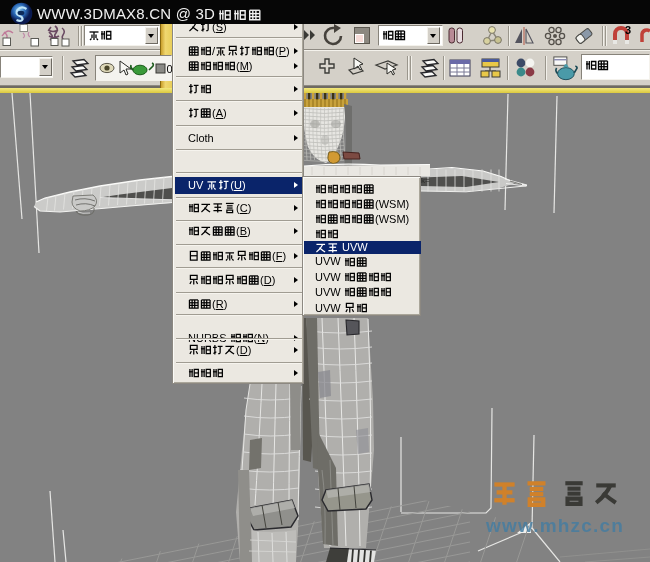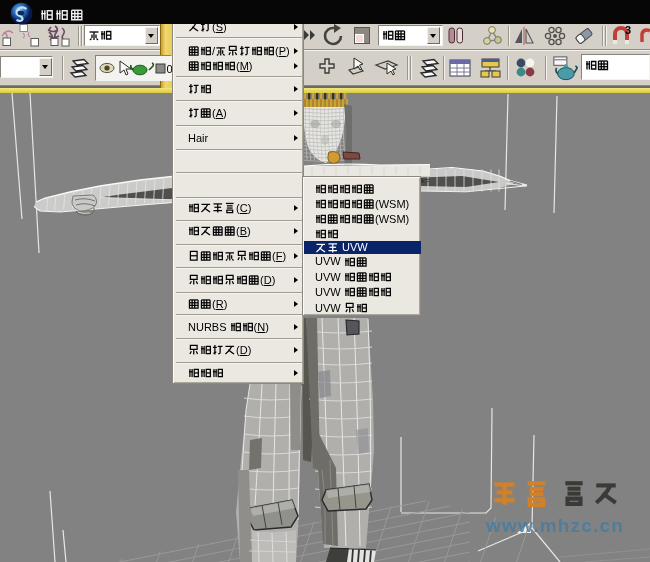--- a/index.html
+++ b/index.html
@@ -432,20 +432,21 @@
         <stop offset="0" stop-color="#8ecdf0"></stop>
         <stop offset="0.55" stop-color="#2a6ab8"></stop>
         <stop offset="1" stop-color="#0a1a50"></stop>
       </radialGradient>
     </defs>
     <circle cx="11.5" cy="11.5" r="10.8" fill="url(#lg)"></circle>
     <path d="M16.5 7 Q11 3.5 7.5 8 Q5 11.5 9 13.5 Q13 15 12.5 17.5 Q11 20 6.5 18" stroke="#bfe4f8" stroke-width="2.2" fill="none"></path>
     <ellipse cx="11" cy="11" rx="3.4" ry="2.2" fill="#0c2a5a"></ellipse>
   </svg>
 <div class="abs" style="left:37px;top:7px;z-index:11;display:flex;align-items:center;color:#f0f0f0;font-family:'Liberation Sans';font-size:15px;letter-spacing:0.2px;line-height:14px">
+    <span>WWW.3DMAX8.CN&nbsp;@&nbsp;3D</span>
     <svg style="margin-left:3px;margin-right:1.5px;margin-top:1px" width="13.5" height="13.5" viewBox="0 0 12 12" fill="none" stroke="#f0f0f0" stroke-width="1.25" stroke-linecap="butt">
       <path d="M2 2 V10.5"></path>
       <path d="M4.3 2 V10.5"></path>
       <path d="M1 5 H5"></path>
       <path d="M6.5 2.5 H10.8 V10 H6.5 Z"></path>
       <path d="M6.5 6.2 H10.8"></path>
     </svg>
     <svg style="margin-right:1.5px;margin-top:1px" width="13.5" height="13.5" viewBox="0 0 12 12" fill="none" stroke="#f0f0f0" stroke-width="1.25" stroke-linecap="butt">
       <path d="M2 2 V10.5"></path>
       <path d="M4.3 2 V10.5"></path>
@@ -601,249 +602,269 @@
         <path d="M1.5 5 H10.5"></path>
         <path d="M1.5 7.7 H10.5"></path>
         <path d="M4.3 2 V10.5"></path>
         <path d="M7 2 V10.5"></path>
       </svg>
       <span style="font-size:11px">(<u>A</u>)</span>
       <i class="arr" style="border-left-color:#000;right:5px;position:absolute"></i>
     </div>
     <div class="msep" style="top:106px"></div>
     <div class="mrow" style="top:110.5px;height:16px;font-size:11px">
-      <span style="font-size:11px;">Hair</span>
+      <span style="font-size:11px;">Cloth</span>
       <i class="arr" style="border-left-color:#000;right:5px;position:absolute"></i>
     </div>
     <div class="msep" style="top:130px"></div>
     <div class="msep" style="top:152.8px"></div>
-    <div class="msep" style="top:177.8px"></div>
-    <div class="mrow" style="top:181px;height:16px;font-size:11px">
-      <svg style="margin-right:0.5px;flex:none" width="11.5" height="11.5" viewBox="0 0 12 12" fill="none" stroke="#000" stroke-width="1.3" stroke-linecap="butt">
-        <path d="M2 2 V10.5"></path>
-        <path d="M4.3 2 V10.5"></path>
-        <path d="M1 5 H5"></path>
-        <path d="M6.5 2.5 H10.8 V10 H6.5 Z"></path>
-        <path d="M6.5 6.2 H10.8"></path>
-      </svg>
-      <svg style="margin-right:0.5px;flex:none" width="11.5" height="11.5" viewBox="0 0 12 12" fill="none" stroke="#000" stroke-width="1.3" stroke-linecap="butt">
-        <path d="M1.5 2.5 H10.5"></path>
-        <path d="M8 2.5 Q6 7 1.5 10.5"></path>
-        <path d="M4.5 6 Q7.5 8.5 10.5 10.5"></path>
-      </svg>
-      <svg style="margin-right:0.5px;flex:none" width="11.5" height="11.5" viewBox="0 0 12 12" fill="none" stroke="#000" stroke-width="1.3" stroke-linecap="butt">
-        <path d="M1.5 2 H10.5"></path>
-        <path d="M2.5 5.5 H9.5"></path>
-        <path d="M1.5 9 H10.5"></path>
-        <path d="M6 2 V11"></path>
-      </svg>
-      <svg style="margin-right:0.5px;flex:none" width="11.5" height="11.5" viewBox="0 0 12 12" fill="none" stroke="#000" stroke-width="1.3" stroke-linecap="butt">
-        <path d="M2 1.5 H10"></path>
-        <path d="M3 4 H9"></path>
-        <path d="M3 6.3 H9"></path>
-        <path d="M3 8.6 H9 V11 H3 Z"></path>
-      </svg>
-      <span style="font-size:11px">(<u>C</u>)</span>
-      <i class="arr" style="border-left-color:#000;right:5px;position:absolute"></i>
-    </div>
-    <div class="msep" style="top:201px"></div>
-    <div class="mrow" style="top:204px;height:16px;font-size:11px">
-      <svg style="margin-right:0.5px;flex:none" width="11.5" height="11.5" viewBox="0 0 12 12" fill="none" stroke="#000" stroke-width="1.3" stroke-linecap="butt">
-        <path d="M2 2 V10.5"></path>
-        <path d="M4.3 2 V10.5"></path>
-        <path d="M1 5 H5"></path>
-        <path d="M6.5 2.5 H10.8 V10 H6.5 Z"></path>
-        <path d="M6.5 6.2 H10.8"></path>
-      </svg>
-      <svg style="margin-right:0.5px;flex:none" width="11.5" height="11.5" viewBox="0 0 12 12" fill="none" stroke="#000" stroke-width="1.3" stroke-linecap="butt">
-        <path d="M1.5 2.5 H10.5"></path>
-        <path d="M8 2.5 Q6 7 1.5 10.5"></path>
-        <path d="M4.5 6 Q7.5 8.5 10.5 10.5"></path>
-      </svg>
-      <svg style="margin-right:0.5px;flex:none" width="11.5" height="11.5" viewBox="0 0 12 12" fill="none" stroke="#000" stroke-width="1.3" stroke-linecap="butt">
-        <path d="M1.5 2 H10.5"></path>
-        <path d="M1.5 2 V10.5 H10.5 V2"></path>
-        <path d="M1.5 5 H10.5"></path>
-        <path d="M1.5 7.7 H10.5"></path>
-        <path d="M4.3 2 V10.5"></path>
-        <path d="M7 2 V10.5"></path>
-      </svg>
-      <svg style="margin-right:0.5px;flex:none" width="11.5" height="11.5" viewBox="0 0 12 12" fill="none" stroke="#000" stroke-width="1.3" stroke-linecap="butt">
-        <path d="M1.5 2 H10.5"></path>
-        <path d="M1.5 2 V10.5 H10.5 V2"></path>
-        <path d="M1.5 5 H10.5"></path>
-        <path d="M1.5 7.7 H10.5"></path>
-        <path d="M4.3 2 V10.5"></path>
-        <path d="M7 2 V10.5"></path>
-      </svg>
-      <span style="font-size:11px">(<u>B</u>)</span>
-      <i class="arr" style="border-left-color:#000;right:5px;position:absolute"></i>
-    </div>
-    <div class="msep" style="top:224.5px"></div>
-    <div class="mrow" style="top:228.5px;height:16px;font-size:11px">
-      <svg style="margin-right:0.5px;flex:none" width="11.5" height="11.5" viewBox="0 0 12 12" fill="none" stroke="#000" stroke-width="1.3" stroke-linecap="butt">
-        <path d="M2.5 1.5 H9.5 V10.5 H2.5 Z"></path>
-        <path d="M2.5 6 H9.5"></path>
-      </svg>
-      <svg style="margin-right:0.5px;flex:none" width="11.5" height="11.5" viewBox="0 0 12 12" fill="none" stroke="#000" stroke-width="1.3" stroke-linecap="butt">
-        <path d="M1.5 2 H10.5"></path>
-        <path d="M1.5 2 V10.5 H10.5 V2"></path>
-        <path d="M1.5 5 H10.5"></path>
-        <path d="M1.5 7.7 H10.5"></path>
-        <path d="M4.3 2 V10.5"></path>
-        <path d="M7 2 V10.5"></path>
-      </svg>
-      <svg style="margin-right:0.5px;flex:none" width="11.5" height="11.5" viewBox="0 0 12 12" fill="none" stroke="#000" stroke-width="1.3" stroke-linecap="butt">
-        <path d="M2 2 V10.5"></path>
-        <path d="M4.3 2 V10.5"></path>
-        <path d="M1 5 H5"></path>
-        <path d="M6.5 2.5 H10.8 V10 H6.5 Z"></path>
-        <path d="M6.5 6.2 H10.8"></path>
-      </svg>
-      <svg style="margin-right:0.5px;flex:none" width="11.5" height="11.5" viewBox="0 0 12 12" fill="none" stroke="#000" stroke-width="1.3" stroke-linecap="butt">
+    <div class="mrow" style="top:157.5px;height:17px;background:#0a246a;color:#fff;font-size:11px">
+      <span style="font-size:11px;">UV&nbsp;</span>
+      <svg style="margin-right:0.5px;flex:none" width="11.5" height="11.5" viewBox="0 0 12 12" fill="none" stroke="#fff" stroke-width="1.3" stroke-linecap="butt">
         <path d="M1.5 3 H10.5"></path>
         <path d="M4 5.5 V9"></path>
         <path d="M8 5.5 V9"></path>
         <path d="M6 3 V11"></path>
         <path d="M3.5 9.5 L2 11"></path>
         <path d="M8.5 9.5 L10 11"></path>
       </svg>
-      <svg style="margin-right:0.5px;flex:none" width="11.5" height="11.5" viewBox="0 0 12 12" fill="none" stroke="#000" stroke-width="1.3" stroke-linecap="butt">
-        <path d="M2.5 1.5 H9.5 V5.5 H2.5 Z"></path>
-        <path d="M6 5.5 V11"></path>
-        <path d="M3.5 7.5 L2 10.5"></path>
-        <path d="M8.5 7.5 L10 10.5"></path>
-      </svg>
-      <svg style="margin-right:0.5px;flex:none" width="11.5" height="11.5" viewBox="0 0 12 12" fill="none" stroke="#000" stroke-width="1.3" stroke-linecap="butt">
-        <path d="M2 2 V10.5"></path>
-        <path d="M4.3 2 V10.5"></path>
-        <path d="M1 5 H5"></path>
-        <path d="M6.5 2.5 H10.8 V10 H6.5 Z"></path>
-        <path d="M6.5 6.2 H10.8"></path>
-      </svg>
-      <svg style="margin-right:0.5px;flex:none" width="11.5" height="11.5" viewBox="0 0 12 12" fill="none" stroke="#000" stroke-width="1.3" stroke-linecap="butt">
-        <path d="M1.5 2 H10.5"></path>
-        <path d="M1.5 2 V10.5 H10.5 V2"></path>
-        <path d="M1.5 5 H10.5"></path>
-        <path d="M1.5 7.7 H10.5"></path>
-        <path d="M4.3 2 V10.5"></path>
-        <path d="M7 2 V10.5"></path>
-      </svg>
-      <span style="font-size:11px">(<u>F</u>)</span>
-      <i class="arr" style="border-left-color:#000;right:5px;position:absolute"></i>
-    </div>
-    <div class="msep" style="top:247.5px"></div>
-    <div class="mrow" style="top:252.5px;height:16px;font-size:11px">
-      <svg style="margin-right:0.5px;flex:none" width="11.5" height="11.5" viewBox="0 0 12 12" fill="none" stroke="#000" stroke-width="1.3" stroke-linecap="butt">
-        <path d="M2.5 1.5 H9.5 V5.5 H2.5 Z"></path>
-        <path d="M6 5.5 V11"></path>
-        <path d="M3.5 7.5 L2 10.5"></path>
-        <path d="M8.5 7.5 L10 10.5"></path>
-      </svg>
-      <svg style="margin-right:0.5px;flex:none" width="11.5" height="11.5" viewBox="0 0 12 12" fill="none" stroke="#000" stroke-width="1.3" stroke-linecap="butt">
-        <path d="M2 2 V10.5"></path>
-        <path d="M4.3 2 V10.5"></path>
-        <path d="M1 5 H5"></path>
-        <path d="M6.5 2.5 H10.8 V10 H6.5 Z"></path>
-        <path d="M6.5 6.2 H10.8"></path>
-      </svg>
-      <svg style="margin-right:0.5px;flex:none" width="11.5" height="11.5" viewBox="0 0 12 12" fill="none" stroke="#000" stroke-width="1.3" stroke-linecap="butt">
-        <path d="M2 2 V10.5"></path>
-        <path d="M4.3 2 V10.5"></path>
-        <path d="M1 5 H5"></path>
-        <path d="M6.5 2.5 H10.8 V10 H6.5 Z"></path>
-        <path d="M6.5 6.2 H10.8"></path>
-      </svg>
-      <svg style="margin-right:0.5px;flex:none" width="11.5" height="11.5" viewBox="0 0 12 12" fill="none" stroke="#000" stroke-width="1.3" stroke-linecap="butt">
-        <path d="M2.5 1.5 H9.5 V5.5 H2.5 Z"></path>
-        <path d="M6 5.5 V11"></path>
-        <path d="M3.5 7.5 L2 10.5"></path>
-        <path d="M8.5 7.5 L10 10.5"></path>
-      </svg>
-      <svg style="margin-right:0.5px;flex:none" width="11.5" height="11.5" viewBox="0 0 12 12" fill="none" stroke="#000" stroke-width="1.3" stroke-linecap="butt">
-        <path d="M2 2 V10.5"></path>
-        <path d="M4.3 2 V10.5"></path>
-        <path d="M1 5 H5"></path>
-        <path d="M6.5 2.5 H10.8 V10 H6.5 Z"></path>
-        <path d="M6.5 6.2 H10.8"></path>
-      </svg>
-      <svg style="margin-right:0.5px;flex:none" width="11.5" height="11.5" viewBox="0 0 12 12" fill="none" stroke="#000" stroke-width="1.3" stroke-linecap="butt">
-        <path d="M1.5 2 H10.5"></path>
-        <path d="M1.5 2 V10.5 H10.5 V2"></path>
-        <path d="M1.5 5 H10.5"></path>
-        <path d="M1.5 7.7 H10.5"></path>
-        <path d="M4.3 2 V10.5"></path>
-        <path d="M7 2 V10.5"></path>
-      </svg>
-      <span style="font-size:11px">(<u>D</u>)</span>
-      <i class="arr" style="border-left-color:#000;right:5px;position:absolute"></i>
-    </div>
-    <div class="msep" style="top:273px"></div>
-    <div class="mrow" style="top:276.5px;height:16px;font-size:11px">
-      <svg style="margin-right:0.5px;flex:none" width="11.5" height="11.5" viewBox="0 0 12 12" fill="none" stroke="#000" stroke-width="1.3" stroke-linecap="butt">
-        <path d="M1.5 2 H10.5"></path>
-        <path d="M1.5 2 V10.5 H10.5 V2"></path>
-        <path d="M1.5 5 H10.5"></path>
-        <path d="M1.5 7.7 H10.5"></path>
-        <path d="M4.3 2 V10.5"></path>
-        <path d="M7 2 V10.5"></path>
-      </svg>
-      <svg style="margin-right:0.5px;flex:none" width="11.5" height="11.5" viewBox="0 0 12 12" fill="none" stroke="#000" stroke-width="1.3" stroke-linecap="butt">
-        <path d="M1.5 2 H10.5"></path>
-        <path d="M1.5 2 V10.5 H10.5 V2"></path>
-        <path d="M1.5 5 H10.5"></path>
-        <path d="M1.5 7.7 H10.5"></path>
-        <path d="M4.3 2 V10.5"></path>
-        <path d="M7 2 V10.5"></path>
-      </svg>
-      <span style="font-size:11px">(<u>R</u>)</span>
-      <i class="arr" style="border-left-color:#000;right:5px;position:absolute"></i>
-    </div>
-    <div class="msep" style="top:295px"></div>
-    <div class="mrow" style="top:300px;height:16px;font-size:11px">
-      <span style="font-size:11px;">NURBS&nbsp;</span>
-      <svg style="margin-right:0.5px;flex:none" width="11.5" height="11.5" viewBox="0 0 12 12" fill="none" stroke="#000" stroke-width="1.3" stroke-linecap="butt">
-        <path d="M2 2 V10.5"></path>
-        <path d="M4.3 2 V10.5"></path>
-        <path d="M1 5 H5"></path>
-        <path d="M6.5 2.5 H10.8 V10 H6.5 Z"></path>
-        <path d="M6.5 6.2 H10.8"></path>
-      </svg>
-      <svg style="margin-right:0.5px;flex:none" width="11.5" height="11.5" viewBox="0 0 12 12" fill="none" stroke="#000" stroke-width="1.3" stroke-linecap="butt">
-        <path d="M2 2 V10.5"></path>
-        <path d="M4.3 2 V10.5"></path>
-        <path d="M1 5 H5"></path>
-        <path d="M6.5 2.5 H10.8 V10 H6.5 Z"></path>
-        <path d="M6.5 6.2 H10.8"></path>
-      </svg>
-      <span style="font-size:11px">(<u>N</u>)</span>
-      <i class="arr" style="border-left-color:#000;right:5px;position:absolute"></i>
-    </div>
-    <div class="msep" style="top:319.3px"></div>
-    <div class="mrow" style="top:323px;height:16px;font-size:11px">
-      <svg style="margin-right:0.5px;flex:none" width="11.5" height="11.5" viewBox="0 0 12 12" fill="none" stroke="#000" stroke-width="1.3" stroke-linecap="butt">
-        <path d="M2.5 1.5 H9.5 V5.5 H2.5 Z"></path>
-        <path d="M6 5.5 V11"></path>
-        <path d="M3.5 7.5 L2 10.5"></path>
-        <path d="M8.5 7.5 L10 10.5"></path>
-      </svg>
-      <svg style="margin-right:0.5px;flex:none" width="11.5" height="11.5" viewBox="0 0 12 12" fill="none" stroke="#000" stroke-width="1.3" stroke-linecap="butt">
-        <path d="M2 2 V10.5"></path>
-        <path d="M4.3 2 V10.5"></path>
-        <path d="M1 5 H5"></path>
-        <path d="M6.5 2.5 H10.8 V10 H6.5 Z"></path>
-        <path d="M6.5 6.2 H10.8"></path>
-      </svg>
-      <svg style="margin-right:0.5px;flex:none" width="11.5" height="11.5" viewBox="0 0 12 12" fill="none" stroke="#000" stroke-width="1.3" stroke-linecap="butt">
+      <svg style="margin-right:0.5px;flex:none" width="11.5" height="11.5" viewBox="0 0 12 12" fill="none" stroke="#fff" stroke-width="1.3" stroke-linecap="butt">
         <path d="M1 3.5 H5"></path>
         <path d="M3 1 V11"></path>
         <path d="M1.5 10 L4.5 8"></path>
         <path d="M6 2.5 H11"></path>
         <path d="M8.5 2.5 V8.5 Q8.5 10.5 6.5 10"></path>
       </svg>
+      <span style="font-size:11px">(<u>U</u>)</span>
+      <i class="arr" style="border-left-color:#fff;right:5px;position:absolute"></i>
+    </div>
+    <div class="msep" style="top:177.8px"></div>
+    <div class="mrow" style="top:181px;height:16px;font-size:11px">
+      <svg style="margin-right:0.5px;flex:none" width="11.5" height="11.5" viewBox="0 0 12 12" fill="none" stroke="#000" stroke-width="1.3" stroke-linecap="butt">
+        <path d="M2 2 V10.5"></path>
+        <path d="M4.3 2 V10.5"></path>
+        <path d="M1 5 H5"></path>
+        <path d="M6.5 2.5 H10.8 V10 H6.5 Z"></path>
+        <path d="M6.5 6.2 H10.8"></path>
+      </svg>
+      <svg style="margin-right:0.5px;flex:none" width="11.5" height="11.5" viewBox="0 0 12 12" fill="none" stroke="#000" stroke-width="1.3" stroke-linecap="butt">
+        <path d="M1.5 2.5 H10.5"></path>
+        <path d="M8 2.5 Q6 7 1.5 10.5"></path>
+        <path d="M4.5 6 Q7.5 8.5 10.5 10.5"></path>
+      </svg>
+      <svg style="margin-right:0.5px;flex:none" width="11.5" height="11.5" viewBox="0 0 12 12" fill="none" stroke="#000" stroke-width="1.3" stroke-linecap="butt">
+        <path d="M1.5 2 H10.5"></path>
+        <path d="M2.5 5.5 H9.5"></path>
+        <path d="M1.5 9 H10.5"></path>
+        <path d="M6 2 V11"></path>
+      </svg>
+      <svg style="margin-right:0.5px;flex:none" width="11.5" height="11.5" viewBox="0 0 12 12" fill="none" stroke="#000" stroke-width="1.3" stroke-linecap="butt">
+        <path d="M2 1.5 H10"></path>
+        <path d="M3 4 H9"></path>
+        <path d="M3 6.3 H9"></path>
+        <path d="M3 8.6 H9 V11 H3 Z"></path>
+      </svg>
+      <span style="font-size:11px">(<u>C</u>)</span>
+      <i class="arr" style="border-left-color:#000;right:5px;position:absolute"></i>
+    </div>
+    <div class="msep" style="top:201px"></div>
+    <div class="mrow" style="top:204px;height:16px;font-size:11px">
+      <svg style="margin-right:0.5px;flex:none" width="11.5" height="11.5" viewBox="0 0 12 12" fill="none" stroke="#000" stroke-width="1.3" stroke-linecap="butt">
+        <path d="M2 2 V10.5"></path>
+        <path d="M4.3 2 V10.5"></path>
+        <path d="M1 5 H5"></path>
+        <path d="M6.5 2.5 H10.8 V10 H6.5 Z"></path>
+        <path d="M6.5 6.2 H10.8"></path>
+      </svg>
+      <svg style="margin-right:0.5px;flex:none" width="11.5" height="11.5" viewBox="0 0 12 12" fill="none" stroke="#000" stroke-width="1.3" stroke-linecap="butt">
+        <path d="M1.5 2.5 H10.5"></path>
+        <path d="M8 2.5 Q6 7 1.5 10.5"></path>
+        <path d="M4.5 6 Q7.5 8.5 10.5 10.5"></path>
+      </svg>
+      <svg style="margin-right:0.5px;flex:none" width="11.5" height="11.5" viewBox="0 0 12 12" fill="none" stroke="#000" stroke-width="1.3" stroke-linecap="butt">
+        <path d="M1.5 2 H10.5"></path>
+        <path d="M1.5 2 V10.5 H10.5 V2"></path>
+        <path d="M1.5 5 H10.5"></path>
+        <path d="M1.5 7.7 H10.5"></path>
+        <path d="M4.3 2 V10.5"></path>
+        <path d="M7 2 V10.5"></path>
+      </svg>
+      <svg style="margin-right:0.5px;flex:none" width="11.5" height="11.5" viewBox="0 0 12 12" fill="none" stroke="#000" stroke-width="1.3" stroke-linecap="butt">
+        <path d="M1.5 2 H10.5"></path>
+        <path d="M1.5 2 V10.5 H10.5 V2"></path>
+        <path d="M1.5 5 H10.5"></path>
+        <path d="M1.5 7.7 H10.5"></path>
+        <path d="M4.3 2 V10.5"></path>
+        <path d="M7 2 V10.5"></path>
+      </svg>
+      <span style="font-size:11px">(<u>B</u>)</span>
+      <i class="arr" style="border-left-color:#000;right:5px;position:absolute"></i>
+    </div>
+    <div class="msep" style="top:224.5px"></div>
+    <div class="mrow" style="top:228.5px;height:16px;font-size:11px">
+      <svg style="margin-right:0.5px;flex:none" width="11.5" height="11.5" viewBox="0 0 12 12" fill="none" stroke="#000" stroke-width="1.3" stroke-linecap="butt">
+        <path d="M2.5 1.5 H9.5 V10.5 H2.5 Z"></path>
+        <path d="M2.5 6 H9.5"></path>
+      </svg>
+      <svg style="margin-right:0.5px;flex:none" width="11.5" height="11.5" viewBox="0 0 12 12" fill="none" stroke="#000" stroke-width="1.3" stroke-linecap="butt">
+        <path d="M1.5 2 H10.5"></path>
+        <path d="M1.5 2 V10.5 H10.5 V2"></path>
+        <path d="M1.5 5 H10.5"></path>
+        <path d="M1.5 7.7 H10.5"></path>
+        <path d="M4.3 2 V10.5"></path>
+        <path d="M7 2 V10.5"></path>
+      </svg>
+      <svg style="margin-right:0.5px;flex:none" width="11.5" height="11.5" viewBox="0 0 12 12" fill="none" stroke="#000" stroke-width="1.3" stroke-linecap="butt">
+        <path d="M2 2 V10.5"></path>
+        <path d="M4.3 2 V10.5"></path>
+        <path d="M1 5 H5"></path>
+        <path d="M6.5 2.5 H10.8 V10 H6.5 Z"></path>
+        <path d="M6.5 6.2 H10.8"></path>
+      </svg>
+      <svg style="margin-right:0.5px;flex:none" width="11.5" height="11.5" viewBox="0 0 12 12" fill="none" stroke="#000" stroke-width="1.3" stroke-linecap="butt">
+        <path d="M1.5 3 H10.5"></path>
+        <path d="M4 5.5 V9"></path>
+        <path d="M8 5.5 V9"></path>
+        <path d="M6 3 V11"></path>
+        <path d="M3.5 9.5 L2 11"></path>
+        <path d="M8.5 9.5 L10 11"></path>
+      </svg>
+      <svg style="margin-right:0.5px;flex:none" width="11.5" height="11.5" viewBox="0 0 12 12" fill="none" stroke="#000" stroke-width="1.3" stroke-linecap="butt">
+        <path d="M2.5 1.5 H9.5 V5.5 H2.5 Z"></path>
+        <path d="M6 5.5 V11"></path>
+        <path d="M3.5 7.5 L2 10.5"></path>
+        <path d="M8.5 7.5 L10 10.5"></path>
+      </svg>
+      <svg style="margin-right:0.5px;flex:none" width="11.5" height="11.5" viewBox="0 0 12 12" fill="none" stroke="#000" stroke-width="1.3" stroke-linecap="butt">
+        <path d="M2 2 V10.5"></path>
+        <path d="M4.3 2 V10.5"></path>
+        <path d="M1 5 H5"></path>
+        <path d="M6.5 2.5 H10.8 V10 H6.5 Z"></path>
+        <path d="M6.5 6.2 H10.8"></path>
+      </svg>
+      <svg style="margin-right:0.5px;flex:none" width="11.5" height="11.5" viewBox="0 0 12 12" fill="none" stroke="#000" stroke-width="1.3" stroke-linecap="butt">
+        <path d="M1.5 2 H10.5"></path>
+        <path d="M1.5 2 V10.5 H10.5 V2"></path>
+        <path d="M1.5 5 H10.5"></path>
+        <path d="M1.5 7.7 H10.5"></path>
+        <path d="M4.3 2 V10.5"></path>
+        <path d="M7 2 V10.5"></path>
+      </svg>
+      <span style="font-size:11px">(<u>F</u>)</span>
+      <i class="arr" style="border-left-color:#000;right:5px;position:absolute"></i>
+    </div>
+    <div class="msep" style="top:247.5px"></div>
+    <div class="mrow" style="top:252.5px;height:16px;font-size:11px">
+      <svg style="margin-right:0.5px;flex:none" width="11.5" height="11.5" viewBox="0 0 12 12" fill="none" stroke="#000" stroke-width="1.3" stroke-linecap="butt">
+        <path d="M2.5 1.5 H9.5 V5.5 H2.5 Z"></path>
+        <path d="M6 5.5 V11"></path>
+        <path d="M3.5 7.5 L2 10.5"></path>
+        <path d="M8.5 7.5 L10 10.5"></path>
+      </svg>
+      <svg style="margin-right:0.5px;flex:none" width="11.5" height="11.5" viewBox="0 0 12 12" fill="none" stroke="#000" stroke-width="1.3" stroke-linecap="butt">
+        <path d="M2 2 V10.5"></path>
+        <path d="M4.3 2 V10.5"></path>
+        <path d="M1 5 H5"></path>
+        <path d="M6.5 2.5 H10.8 V10 H6.5 Z"></path>
+        <path d="M6.5 6.2 H10.8"></path>
+      </svg>
+      <svg style="margin-right:0.5px;flex:none" width="11.5" height="11.5" viewBox="0 0 12 12" fill="none" stroke="#000" stroke-width="1.3" stroke-linecap="butt">
+        <path d="M2 2 V10.5"></path>
+        <path d="M4.3 2 V10.5"></path>
+        <path d="M1 5 H5"></path>
+        <path d="M6.5 2.5 H10.8 V10 H6.5 Z"></path>
+        <path d="M6.5 6.2 H10.8"></path>
+      </svg>
+      <svg style="margin-right:0.5px;flex:none" width="11.5" height="11.5" viewBox="0 0 12 12" fill="none" stroke="#000" stroke-width="1.3" stroke-linecap="butt">
+        <path d="M2.5 1.5 H9.5 V5.5 H2.5 Z"></path>
+        <path d="M6 5.5 V11"></path>
+        <path d="M3.5 7.5 L2 10.5"></path>
+        <path d="M8.5 7.5 L10 10.5"></path>
+      </svg>
+      <svg style="margin-right:0.5px;flex:none" width="11.5" height="11.5" viewBox="0 0 12 12" fill="none" stroke="#000" stroke-width="1.3" stroke-linecap="butt">
+        <path d="M2 2 V10.5"></path>
+        <path d="M4.3 2 V10.5"></path>
+        <path d="M1 5 H5"></path>
+        <path d="M6.5 2.5 H10.8 V10 H6.5 Z"></path>
+        <path d="M6.5 6.2 H10.8"></path>
+      </svg>
+      <svg style="margin-right:0.5px;flex:none" width="11.5" height="11.5" viewBox="0 0 12 12" fill="none" stroke="#000" stroke-width="1.3" stroke-linecap="butt">
+        <path d="M1.5 2 H10.5"></path>
+        <path d="M1.5 2 V10.5 H10.5 V2"></path>
+        <path d="M1.5 5 H10.5"></path>
+        <path d="M1.5 7.7 H10.5"></path>
+        <path d="M4.3 2 V10.5"></path>
+        <path d="M7 2 V10.5"></path>
+      </svg>
+      <span style="font-size:11px">(<u>D</u>)</span>
+      <i class="arr" style="border-left-color:#000;right:5px;position:absolute"></i>
+    </div>
+    <div class="msep" style="top:273px"></div>
+    <div class="mrow" style="top:276.5px;height:16px;font-size:11px">
+      <svg style="margin-right:0.5px;flex:none" width="11.5" height="11.5" viewBox="0 0 12 12" fill="none" stroke="#000" stroke-width="1.3" stroke-linecap="butt">
+        <path d="M1.5 2 H10.5"></path>
+        <path d="M1.5 2 V10.5 H10.5 V2"></path>
+        <path d="M1.5 5 H10.5"></path>
+        <path d="M1.5 7.7 H10.5"></path>
+        <path d="M4.3 2 V10.5"></path>
+        <path d="M7 2 V10.5"></path>
+      </svg>
+      <svg style="margin-right:0.5px;flex:none" width="11.5" height="11.5" viewBox="0 0 12 12" fill="none" stroke="#000" stroke-width="1.3" stroke-linecap="butt">
+        <path d="M1.5 2 H10.5"></path>
+        <path d="M1.5 2 V10.5 H10.5 V2"></path>
+        <path d="M1.5 5 H10.5"></path>
+        <path d="M1.5 7.7 H10.5"></path>
+        <path d="M4.3 2 V10.5"></path>
+        <path d="M7 2 V10.5"></path>
+      </svg>
+      <span style="font-size:11px">(<u>R</u>)</span>
+      <i class="arr" style="border-left-color:#000;right:5px;position:absolute"></i>
+    </div>
+    <div class="msep" style="top:295px"></div>
+    <div class="mrow" style="top:311px;height:16px;font-size:11px">
+      <span style="font-size:11px;">NURBS&nbsp;</span>
+      <svg style="margin-right:0.5px;flex:none" width="11.5" height="11.5" viewBox="0 0 12 12" fill="none" stroke="#000" stroke-width="1.3" stroke-linecap="butt">
+        <path d="M2 2 V10.5"></path>
+        <path d="M4.3 2 V10.5"></path>
+        <path d="M1 5 H5"></path>
+        <path d="M6.5 2.5 H10.8 V10 H6.5 Z"></path>
+        <path d="M6.5 6.2 H10.8"></path>
+      </svg>
+      <svg style="margin-right:0.5px;flex:none" width="11.5" height="11.5" viewBox="0 0 12 12" fill="none" stroke="#000" stroke-width="1.3" stroke-linecap="butt">
+        <path d="M2 2 V10.5"></path>
+        <path d="M4.3 2 V10.5"></path>
+        <path d="M1 5 H5"></path>
+        <path d="M6.5 2.5 H10.8 V10 H6.5 Z"></path>
+        <path d="M6.5 6.2 H10.8"></path>
+      </svg>
+      <span style="font-size:11px">(<u>N</u>)</span>
+      <i class="arr" style="border-left-color:#000;right:5px;position:absolute"></i>
+    </div>
+    <div class="msep" style="top:319.3px"></div>
+    <div class="mrow" style="top:323px;height:16px;font-size:11px">
+      <svg style="margin-right:0.5px;flex:none" width="11.5" height="11.5" viewBox="0 0 12 12" fill="none" stroke="#000" stroke-width="1.3" stroke-linecap="butt">
+        <path d="M2.5 1.5 H9.5 V5.5 H2.5 Z"></path>
+        <path d="M6 5.5 V11"></path>
+        <path d="M3.5 7.5 L2 10.5"></path>
+        <path d="M8.5 7.5 L10 10.5"></path>
+      </svg>
+      <svg style="margin-right:0.5px;flex:none" width="11.5" height="11.5" viewBox="0 0 12 12" fill="none" stroke="#000" stroke-width="1.3" stroke-linecap="butt">
+        <path d="M2 2 V10.5"></path>
+        <path d="M4.3 2 V10.5"></path>
+        <path d="M1 5 H5"></path>
+        <path d="M6.5 2.5 H10.8 V10 H6.5 Z"></path>
+        <path d="M6.5 6.2 H10.8"></path>
+      </svg>
+      <svg style="margin-right:0.5px;flex:none" width="11.5" height="11.5" viewBox="0 0 12 12" fill="none" stroke="#000" stroke-width="1.3" stroke-linecap="butt">
+        <path d="M1 3.5 H5"></path>
+        <path d="M3 1 V11"></path>
+        <path d="M1.5 10 L4.5 8"></path>
+        <path d="M6 2.5 H11"></path>
+        <path d="M8.5 2.5 V8.5 Q8.5 10.5 6.5 10"></path>
+      </svg>
       <svg style="margin-right:0.5px;flex:none" width="11.5" height="11.5" viewBox="0 0 12 12" fill="none" stroke="#000" stroke-width="1.3" stroke-linecap="butt">
         <path d="M1.5 2.5 H10.5"></path>
         <path d="M8 2.5 Q6 7 1.5 10.5"></path>
         <path d="M4.5 6 Q7.5 8.5 10.5 10.5"></path>
       </svg>
       <span style="font-size:11px">(<u>D</u>)</span>
       <i class="arr" style="border-left-color:#000;right:5px;position:absolute"></i>
     </div>
     <div class="msep" style="top:343px"></div>
     <div class="mrow" style="top:345.5px;height:16px;font-size:11px">

